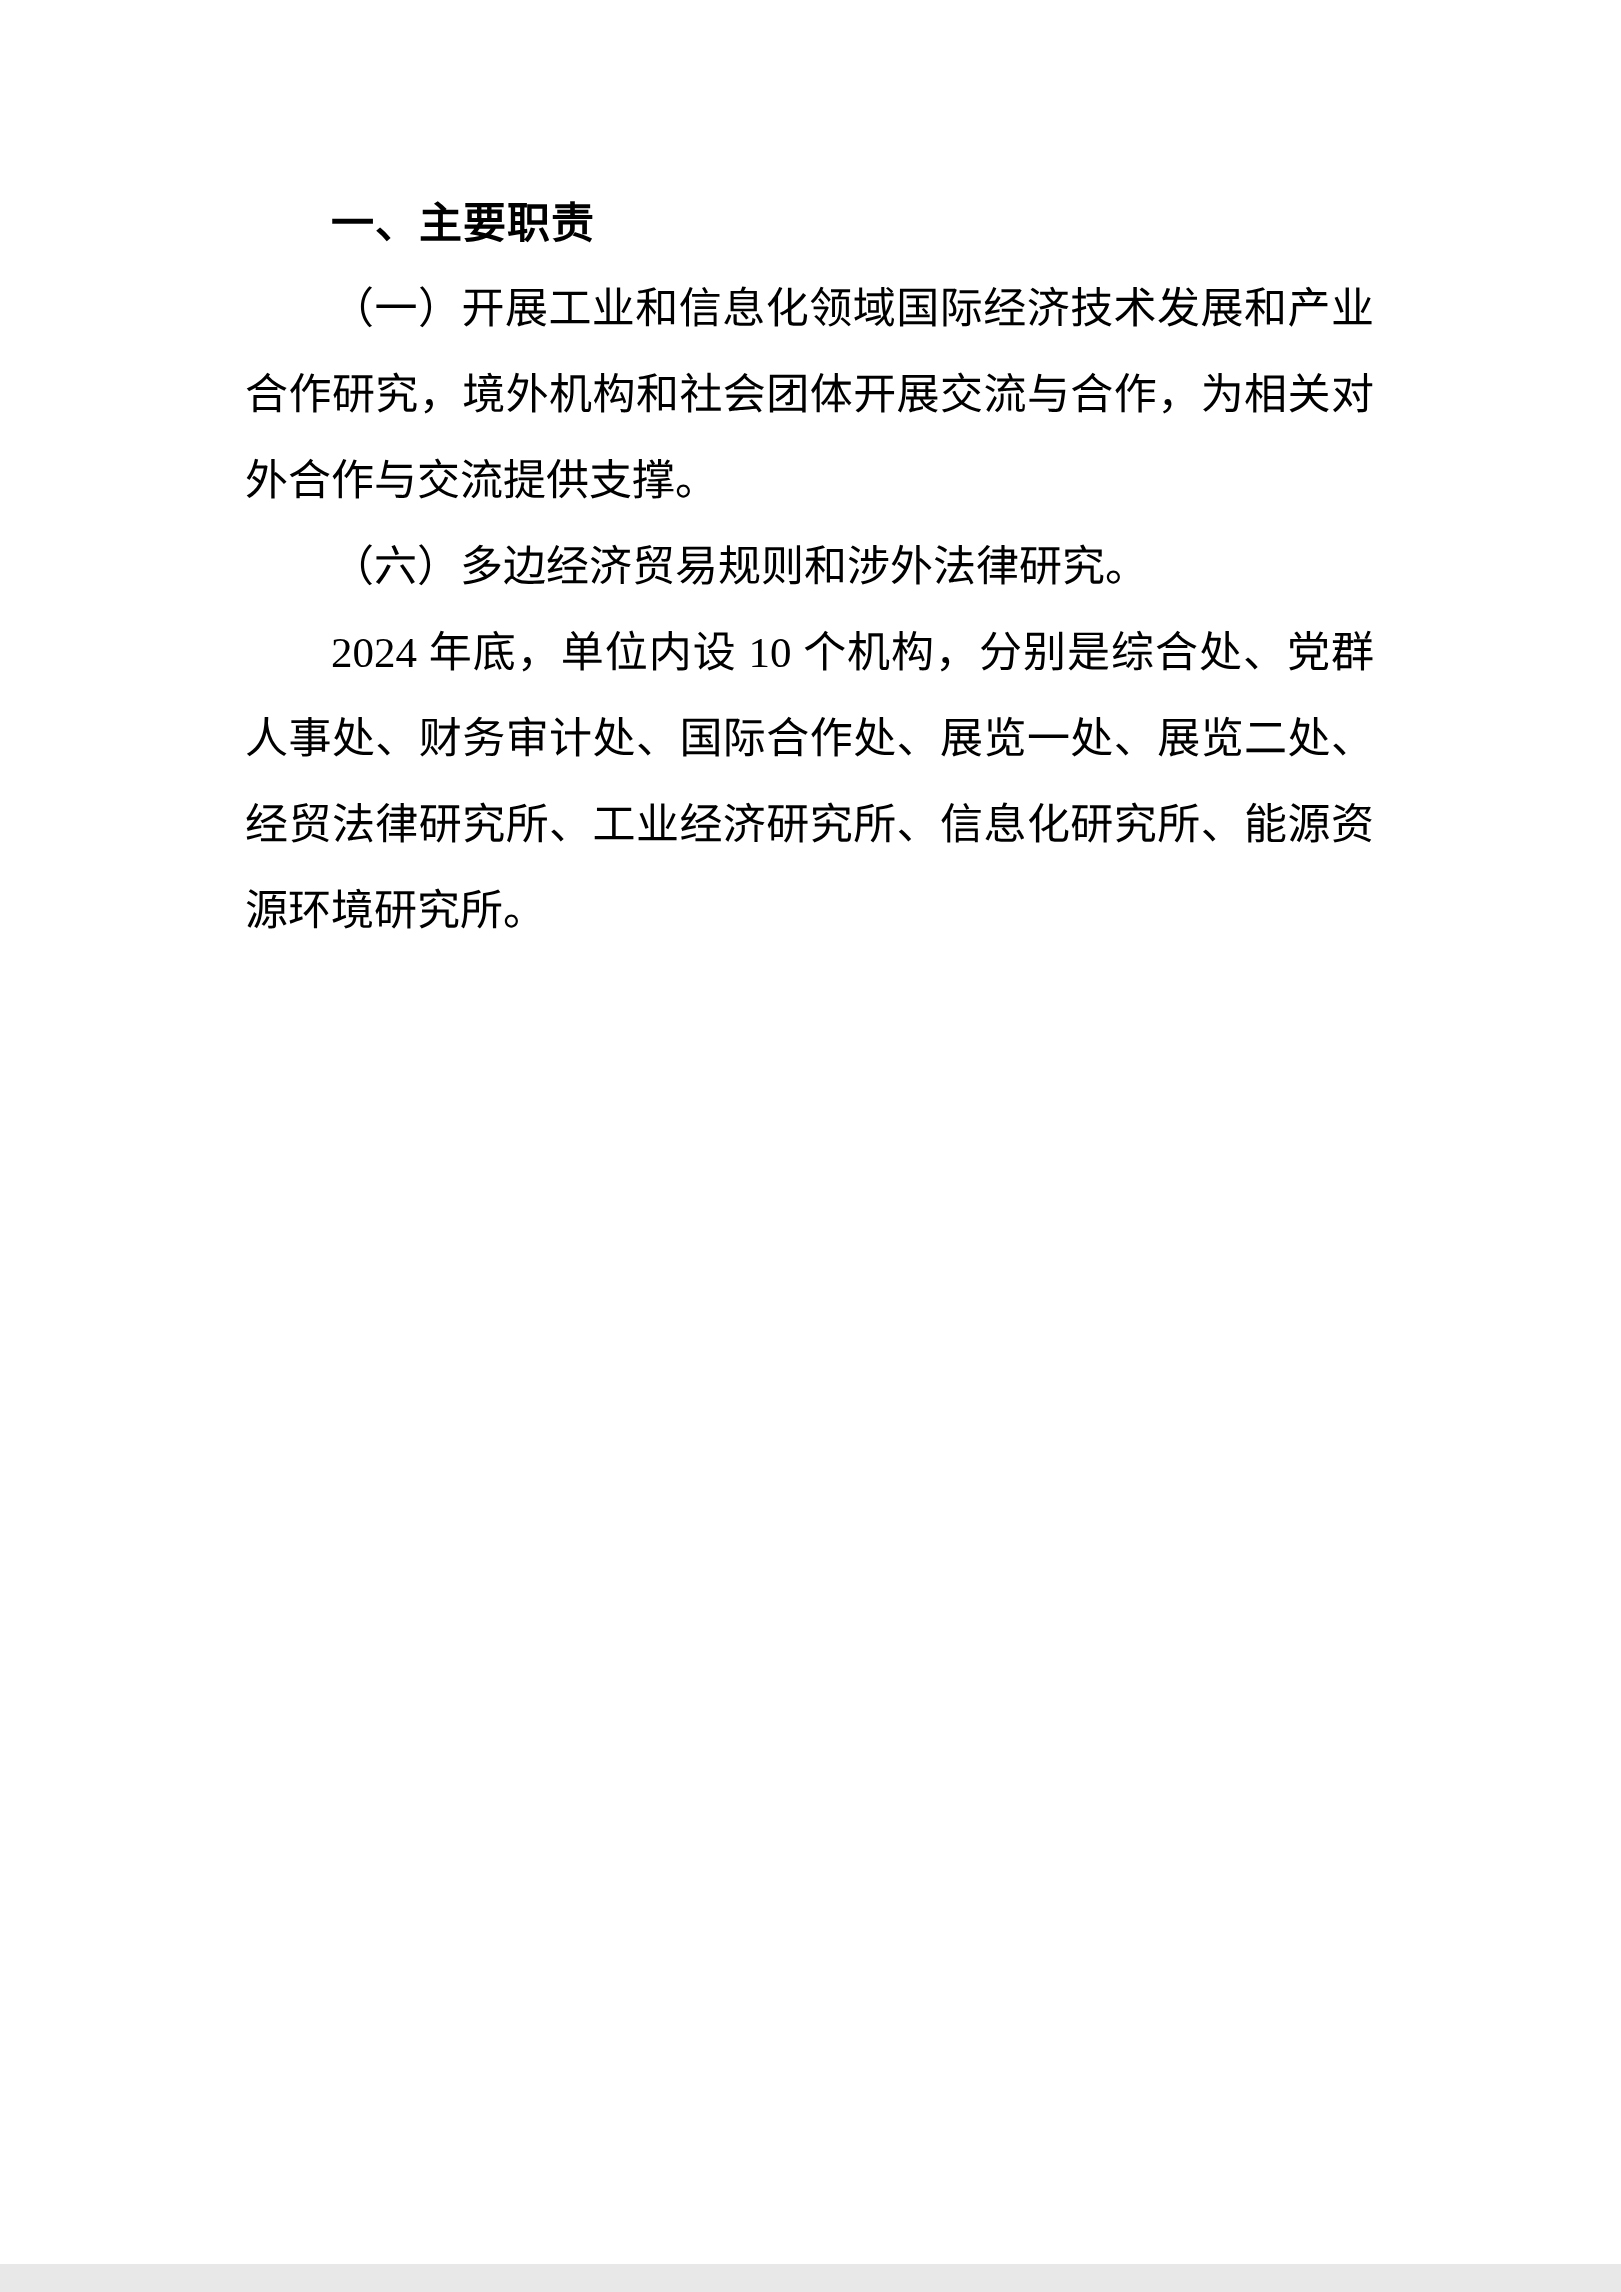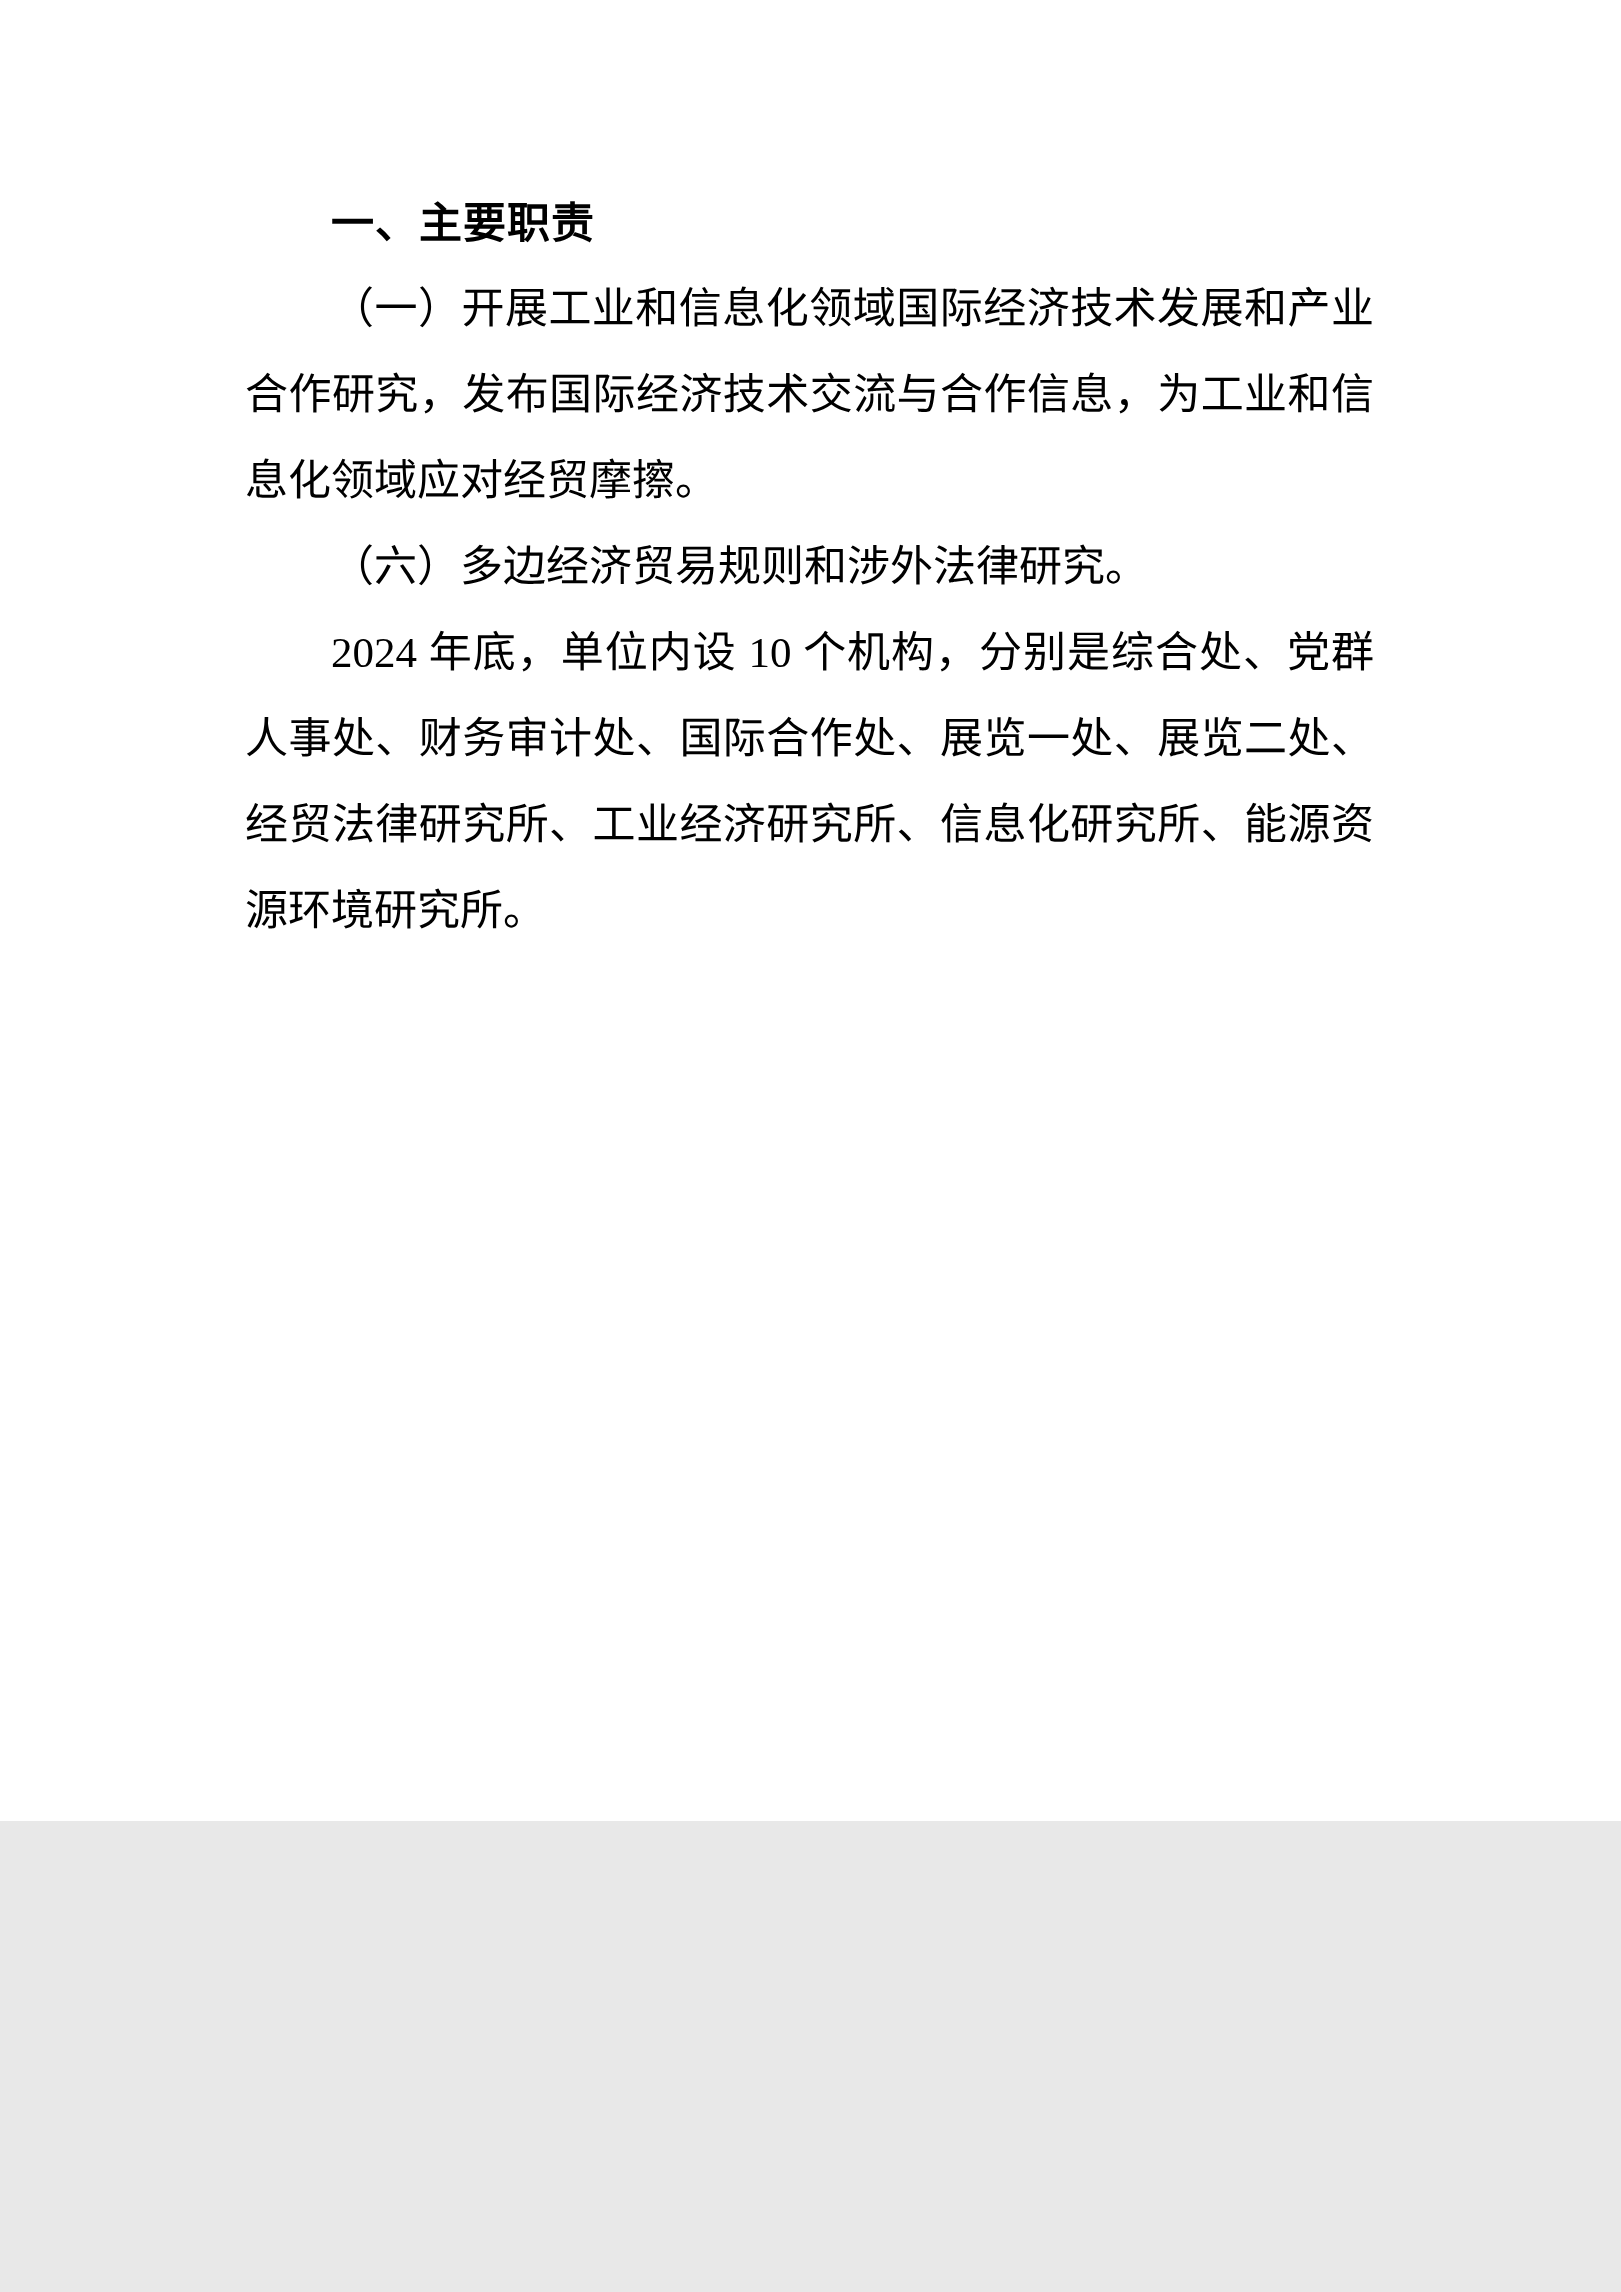--- a/index.html
+++ b/index.html
@@ -3,21 +3,21 @@
 <meta charset="utf-8">
 <style>
   html, body {
     margin: 0;
     padding: 0;
     background: #e8e8e8;
   }
   .page {
     position: relative;
     width: 1621px;
-    height: 1821px;
+    height: 2264px;
     margin: 0 auto;
     background: #ffffff;
     overflow: hidden;
     color: #000000;
   }
   .text-block {
     position: absolute;
     left: 245px;
     top: 180px;
     width: 1129px;
@@ -46,18 +46,18 @@
     overflow-wrap: break-word;
     color: #000000;
   }
 </style>
 </head>
 <body>
 
 <div class="page">
   <div class="text-block">
     <h2 class="doc-heading">一、主要职责</h2>
-    <p class="doc-para">（一）开展工业和信息化领域国际经济技术发展和产业合作研究，发布国际经济技术交流与合作信息，为工业和信息化领域应对经贸摩擦。</p>
+    <p class="doc-para">（一）开展工业和信息化领域国际经济技术发展和产业合作研究，境外机构和社会团体开展交流与合作，为相关对外合作与交流提供支撑。</p>
     <p class="doc-para">（六）多边经济贸易规则和涉外法律研究。</p>
     <p class="doc-para">2024 年底，单位内设 10 个机构，分别是综合处、党群人事处、财务审计处、国际合作处、展览一处、展览二处、经贸法律研究所、工业经济研究所、信息化研究所、能源资源环境研究所。</p>
   </div>
 </div>
 
 
 </body></html>

